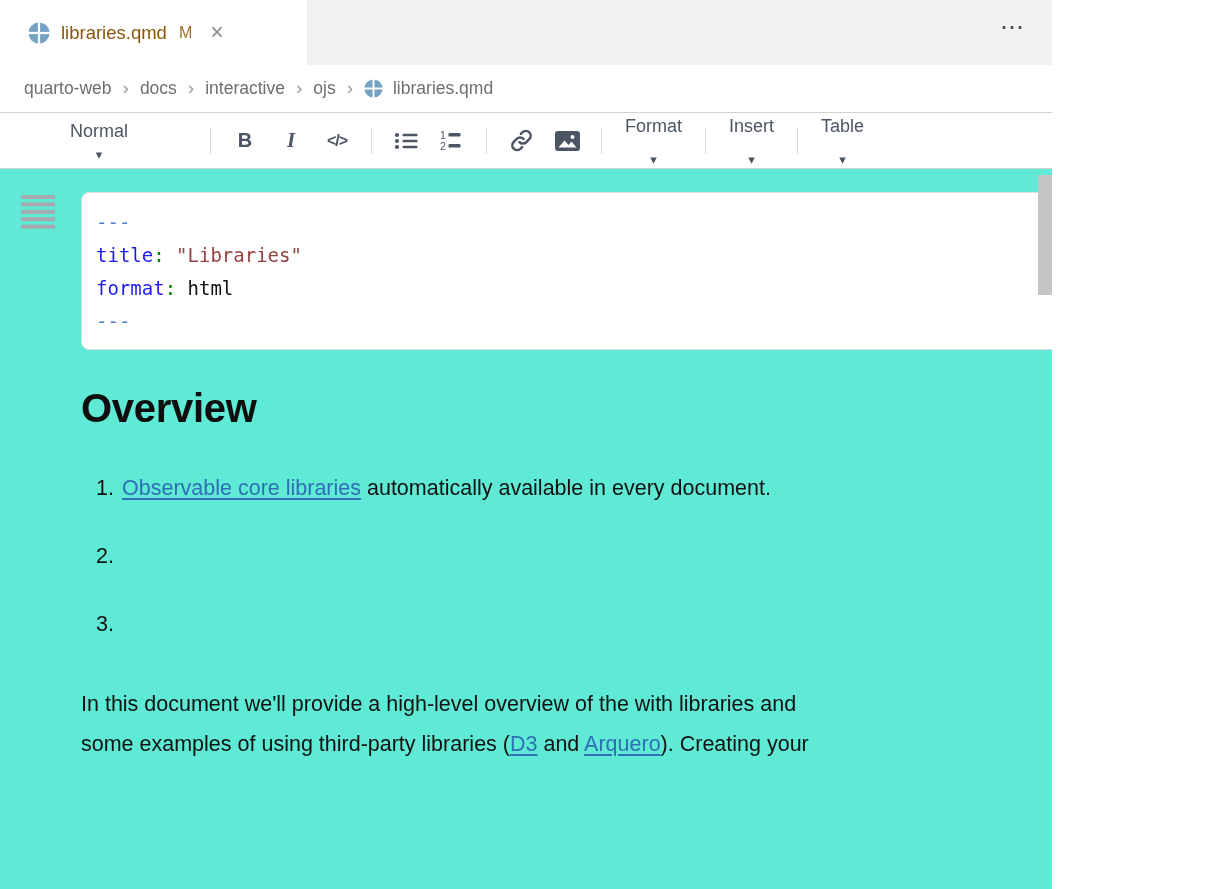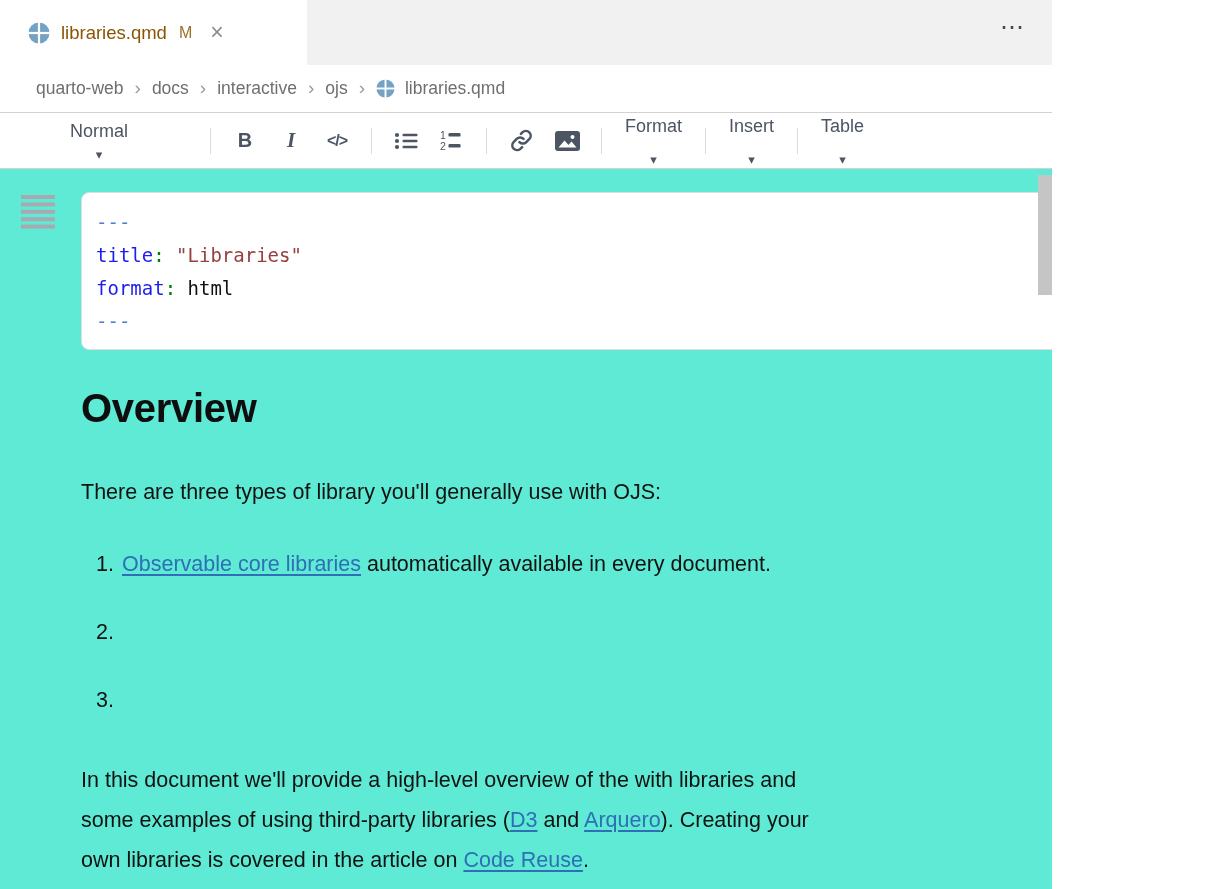--- a/index.html
+++ b/index.html
@@ -12,21 +12,21 @@
   .tabbar{ position:relative; height:65px; background:#f1f1f1; display:flex; }
   .tab{ width:307px; height:65px; background:#fff; display:flex; align-items:center;
         padding-left:28px; gap:11px; cursor:pointer; }
   .tab-label{ font-size:18.5px; color:#895503; }
   .tab-mod{ font-size:16px; color:#9b702a; margin-left:1px; }
   .tab-close{ font-size:23px; color:#8e8e8e; margin-left:7px; line-height:1; cursor:pointer; }
   .more{ position:absolute; right:26px; top:15px; font-size:24px; color:#454545;
          letter-spacing:2px; cursor:pointer; line-height:1; }
   
   .breadcrumb{ height:48px; background:#fff; border-bottom:1px solid #d2d2d2;
-               display:flex; align-items:center; padding-left:36px; gap:10px;
+               display:flex; align-items:center; padding-left:24px; gap:10px;
                font-size:17.5px; color:#6f6f6f; }
   .bc-sep{ color:#9a9a9a; font-size:19px; padding:0 1px 2px 1px; }
   .bc-item{ cursor:pointer; }
   
   .q-icon{ display:inline-flex; }
   
   .toolbar{ height:56px; background:#fff; border-bottom:1px solid #d2d2d2;
             display:flex; align-items:center; padding-left:13px; color:#4b5563; font-size:18px; }
   .toolbar button{ background:none; border:none; color:inherit; font:inherit; cursor:pointer;
                    display:flex; align-items:center; justify-content:center;flex-direction:column; }
@@ -175,36 +175,34 @@
 
     <div class="yaml">
       <div class="cl"><span class="fence">---</span></div>
       <div class="cl"><span class="key">title</span><span class="colon">:</span><span class="str"> "Libraries"</span></div>
       <div class="cl"><span class="key">format</span><span class="colon">:</span><span class="plain"> html</span></div>
       <div class="cl"><span class="fence">---</span></div>
     </div>
 
     <h1>Overview</h1>
 
-    <p class="body-p">There are three types of library you'll generally use with OJS:</p>
 
     <ol class="doc-list">
       <li>
         <span class="num">1.</span>
         <span class="li-text"><a class="link">Observable core libraries</a><span> automatically available in every document.</span></span>
       </li>
       <li>
         <span class="num">2.</span>
       </li>
       <li>
         <span class="num">3.</span>
       </li>
     </ol>
 
     <p class="body-p closing">
       <span class="pline"><span>In this document we'll provide a high-level overview of the with libraries and</span></span>
       <span class="pline"><span>some examples of using third-party libraries (</span><a class="link">D3</a><span> and </span><a class="link">Arquero</a><span>). Creating your</span></span>
-      <span class="pline"><span>own libraries is covered in the article on </span><a class="link">Code Reuse</a><span>.</span></span>
     </p>
   </div>
 
   <div class="vscroll"></div>
 </div>
 
 </body></html>

